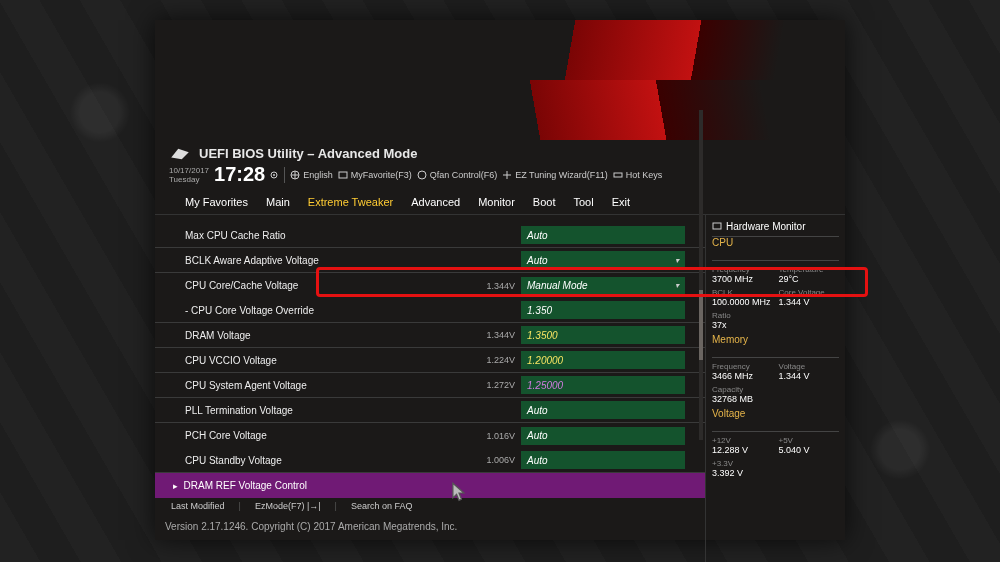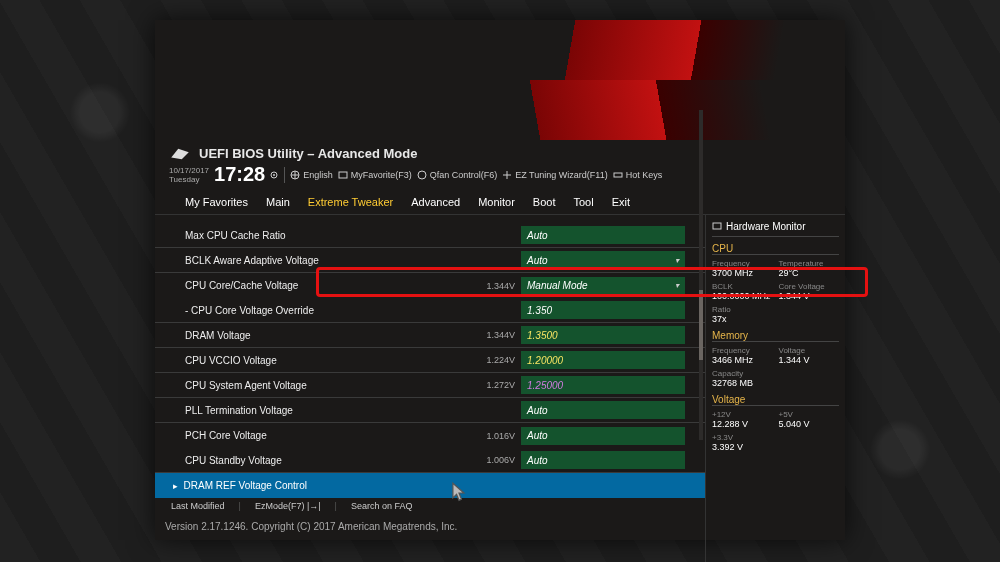--- a/index.html
+++ b/index.html
@@ -49,35 +49,35 @@
   .gear-icon, .globe-icon, .star-icon, .fan-icon, .wiz-icon, .key-icon { width:10px; height:10px; fill:#ccc; }
   .divider-v { width:1px; height:16px; background:#555; }
 
   .tabs { display:flex; gap:18px; padding: 8px 20px 6px 30px; font-size:11px; border-bottom:1px solid #333;}
   .tab { color:#fff; cursor:pointer; position:relative; }
   .tab.active { color:#ffcc33; text-underline-offset: 3px;}
 
   .body { display:flex; height: 350px; }
   .main { flex:1; padding: 8px 0 0 0; overflow:hidden; }
   .sidebar { width:140px; padding:4px 6px; font-size:9px; color:#bbb; border-left:1px solid #333;}
-  .sidebar h4 { color:#e6b54a; font-size:10px; font-weight:normal; margin:6px 0 4px 0; border-bottom:1px solid #444; padding-bottom:0;}
+  .sidebar h4 { color:#e6b54a; font-size:10px; font-weight:normal; margin:0 0 4px 0; border-bottom:1px solid #444; padding-bottom:12px;}
   .hw-head { color:#fff; font-size:10px; border-bottom:1px solid #444; padding:2px 0 4px 0; display:flex; align-items:center; gap:4px;}
   .stat-grid { display:grid; grid-template-columns:1fr 1fr; gap:4px 6px; margin-bottom:4px;}
   .stat-label { color:#888; font-size:8px; }
   .stat-val { color:#fff; font-size:9px; }
 
   .row { display:flex; align-items:center; height:25px; padding: 0 20px 0 30px; font-size:10px; color:#eee;}
   .row.sep { border-bottom:1px solid #3a3a3a; }
   .row-label { flex:1; }
   .row-read { width:42px; text-align:right; color:#aaa; margin-right:6px; font-size:9px;}
   .row-field { width:164px; height:18px; background:#14532d; color:#fff; font-size:10px; padding:2px 6px; display:flex; align-items:center; justify-content:space-between;font-style:italic;}
   .row-field.dd::after { content:'▾'; font-size:8px; color:#ccc; }
   .val-yellow { color:#f7e463; }
   .val-purple { color:#d07be0; }
-  .row.expand { background:#0369a1; color:#fff;}
+  .row.expand { background:#701a75; color:#fff;}
   .row.expand::before { content:'▸'; margin-right:6px; margin-left:-12px; font-size:9px;}
 
   .highlight-box {
     position:absolute;
     border:3px solid #e51111;
     border-radius:4px;
     pointer-events:none;
     z-index:5;
   }
 

